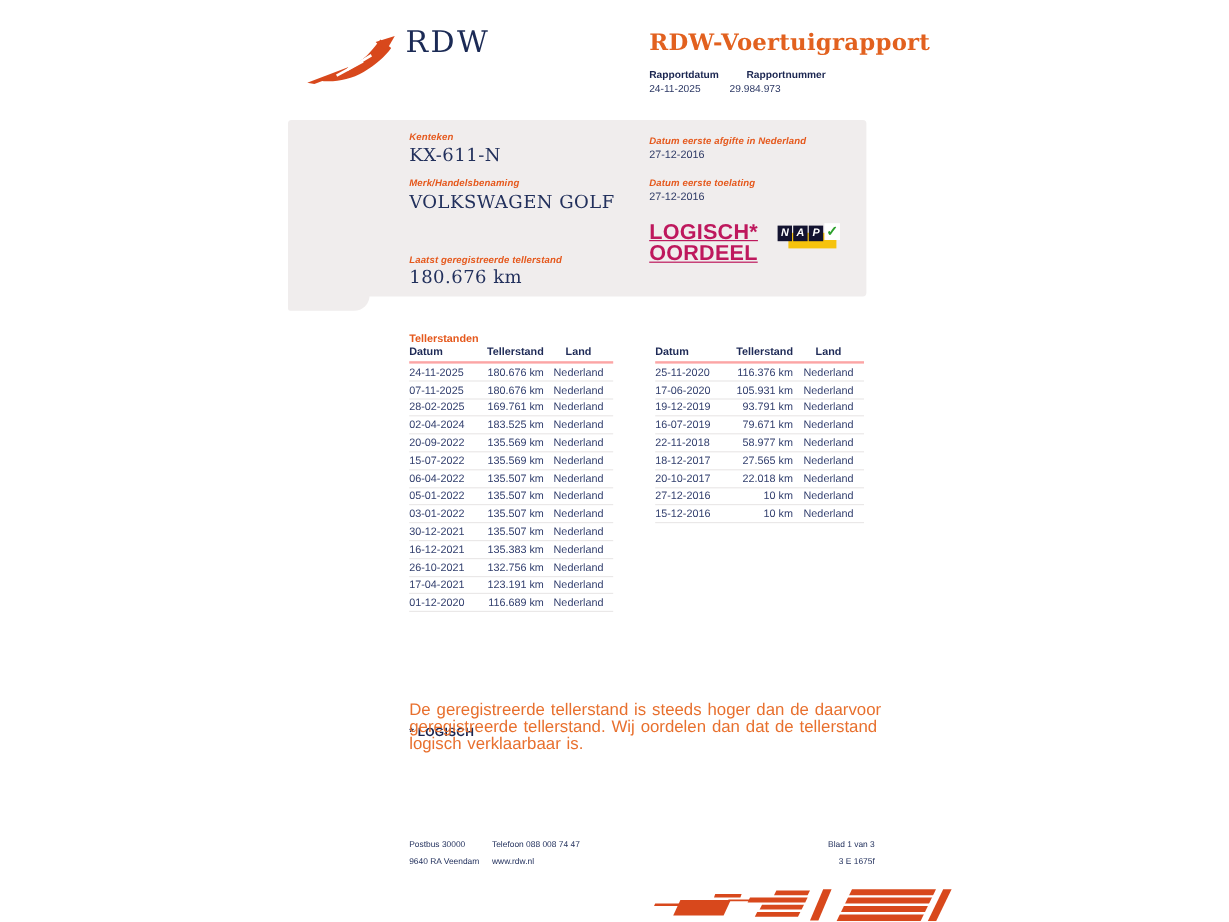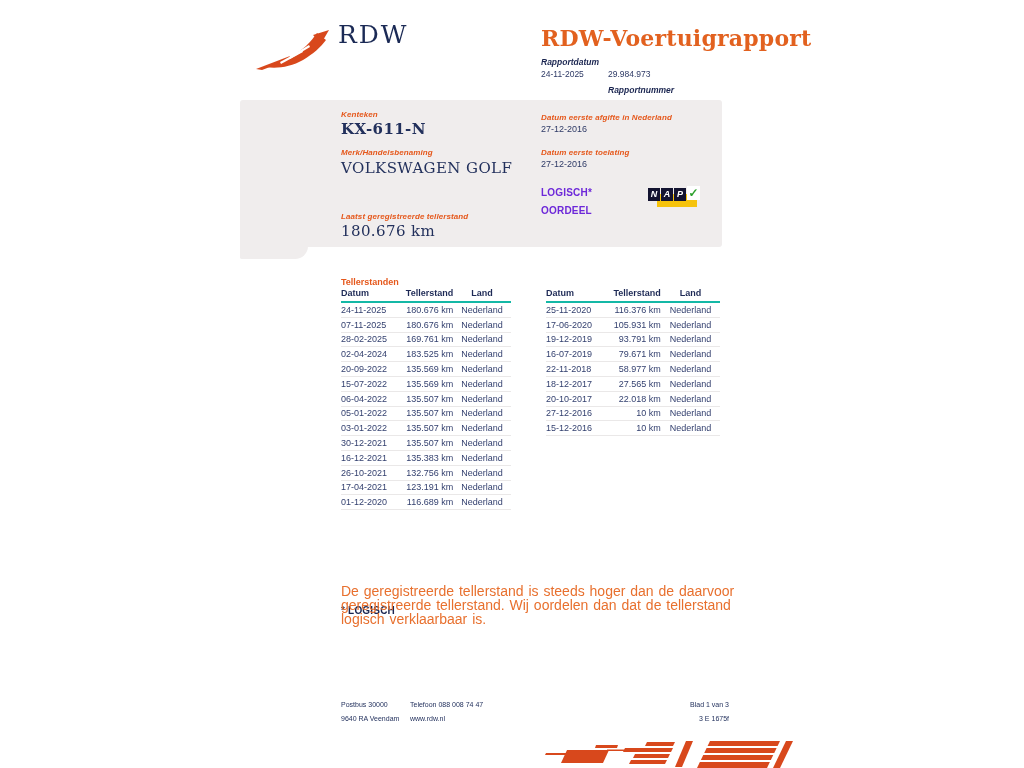--- a/index.html
+++ b/index.html
@@ -13,69 +13,69 @@
   .abs { position:absolute; }
 
   
   .logo-bird { left:256px; top:27px; width:78px; height:44px; }
   .logo-text {
     left:338px; top:20px; font-family:"DejaVu Serif", serif;
     font-size:25px; font-weight:500; letter-spacing:2px; color:#1b2a55;
   }
   .doc-title {
     left:541px; top:25px; font-family:"DejaVu Serif", serif;
-    font-size:22px; font-weight:700; color:#e2611f; letter-spacing:0.2px;text-align:right;
-  }
-  .meta-label { font-size:8.5px; font-weight:bold; color:#1a2550;font-style:italic; }
+    font-size:19px; font-weight:700; color:#e2611f; letter-spacing:0.2px;text-align:right;
+  }
+  .meta-label { font-size:8.5px; font-weight:bold; color:#1a2550; }
   .meta-value { font-size:8.5px; color:#2e3a66; }
   .m-rd-l { left:541px; top:57px; }
-  .m-rn-l { left:608px; top:57px;margin-top:28px; }
+  .m-rn-l { left:622px; top:57px; }
   .m-rd-v { left:541px; top:69px; }
   .m-rn-v { left:608px; top:69px; }
 
   
   .graybox { left:240px; top:100px; width:482px; height:147px; background:#f0eded; border-radius:3px 3px 3px 0; }
   .graybox-tab { left:240px; top:246px; width:68px; height:13px; background:#f0eded; border-radius:0 0 14px 2px; }
 
   .olabel { font-size:8px; font-weight:bold; color:#e5581c; letter-spacing:0.1px;font-style:italic; }
   .bigval { font-family:"DejaVu Serif", serif; font-size:15px; color:#22305c; letter-spacing:0.4px; }
   .smallval { font-size:9px; color:#2e3a66; }
 
   .v-kent-l  { left:341px; top:110px; }
-  .v-kent-v  { left:341px; top:120px;font-weight:bold; }
+  .v-kent-v  { left:341px; top:120px; }
   .v-merk-l  { left:341px; top:148px; }
   .v-merk-v  { left:341px; top:159px; }
   .v-tell-l  { left:341px; top:212px; }
   .v-tell-v  { left:341px; top:222px; }
   .v-afg-l   { left:541px; top:113px; }
   .v-afg-v   { left:541px; top:124px; }
   .v-toe-l   { left:541px; top:148px; }
   .v-toe-v   { left:541px; top:159px; }
-  .verdict   { left:541px; top:184px; font-size:10px; font-weight:bold; color:#6d28d9; line-height:18px; letter-spacing:0.2px; }
+  .verdict   { left:541px; top:184px; font-size:18px; font-weight:bold; color:#be185d; line-height:18px; letter-spacing:0.2px;text-decoration:underline; }
 
   
   .nap { left:648px; top:185px; width:52px; height:26px; }
   .nap-yellow { position:absolute; left:9px; top:9px; width:40px; height:13px; background:#f6c30d; }
   .nap-box {
     position:absolute; width:12px; height:13px; background:#131330;
     color:#ffffff; font-weight:bold; font-style:italic; font-size:9px;
     text-align:center; line-height:13px; top:3px;
   }
   .nap-n { left:0; }  .nap-a { left:13px; } .nap-p { left:26px; }
   .nap-check {
     position:absolute; left:39px; top:1px; width:13px; height:14px; background:#ffffff;
     color:#2ca02c; font-weight:bold; font-size:12px; line-height:14px; text-align:center;
   }
 
   
   .tbl-title { left:341px; top:277px; font-size:9px; font-weight:bold; color:#e5581c; }
   .table { position:absolute; top:290px; }
   .table-left  { left:341px; width:170px; }
   .table-right { left:546px; width:174px; }
-  .thead { display:flex; align-items:flex-end; padding-bottom:3px; border-bottom:2px solid #14b8a6;
+  .thead { display:flex; align-items:flex-end; padding-bottom:3px; border-bottom:2px solid #fca5a5;
            font-size:9px; font-weight:bold; color:#1e2a56; height:13px; }
   .trow  { display:flex; align-items:center; height:14.8px; border-bottom:1px solid #eae8e8;
            font-size:9px; color:#323f6e; }
   .c1 { flex:0 0 34%; text-align:left;  white-space:nowrap; }
   .c2 { flex:0 0 32%; text-align:right; white-space:nowrap; }
   .c3 { flex:0 0 34%; text-align:center; white-space:nowrap; }
 
   
   .note-head { left:341px; top:605px; font-size:10px; font-weight:bold; color:#1a2550; letter-spacing:0.2px; }
   .note-body { left:341px; top:584px; width:396px; font-size:14px; color:#e8702e; line-height:14px; word-spacing:1px; }

